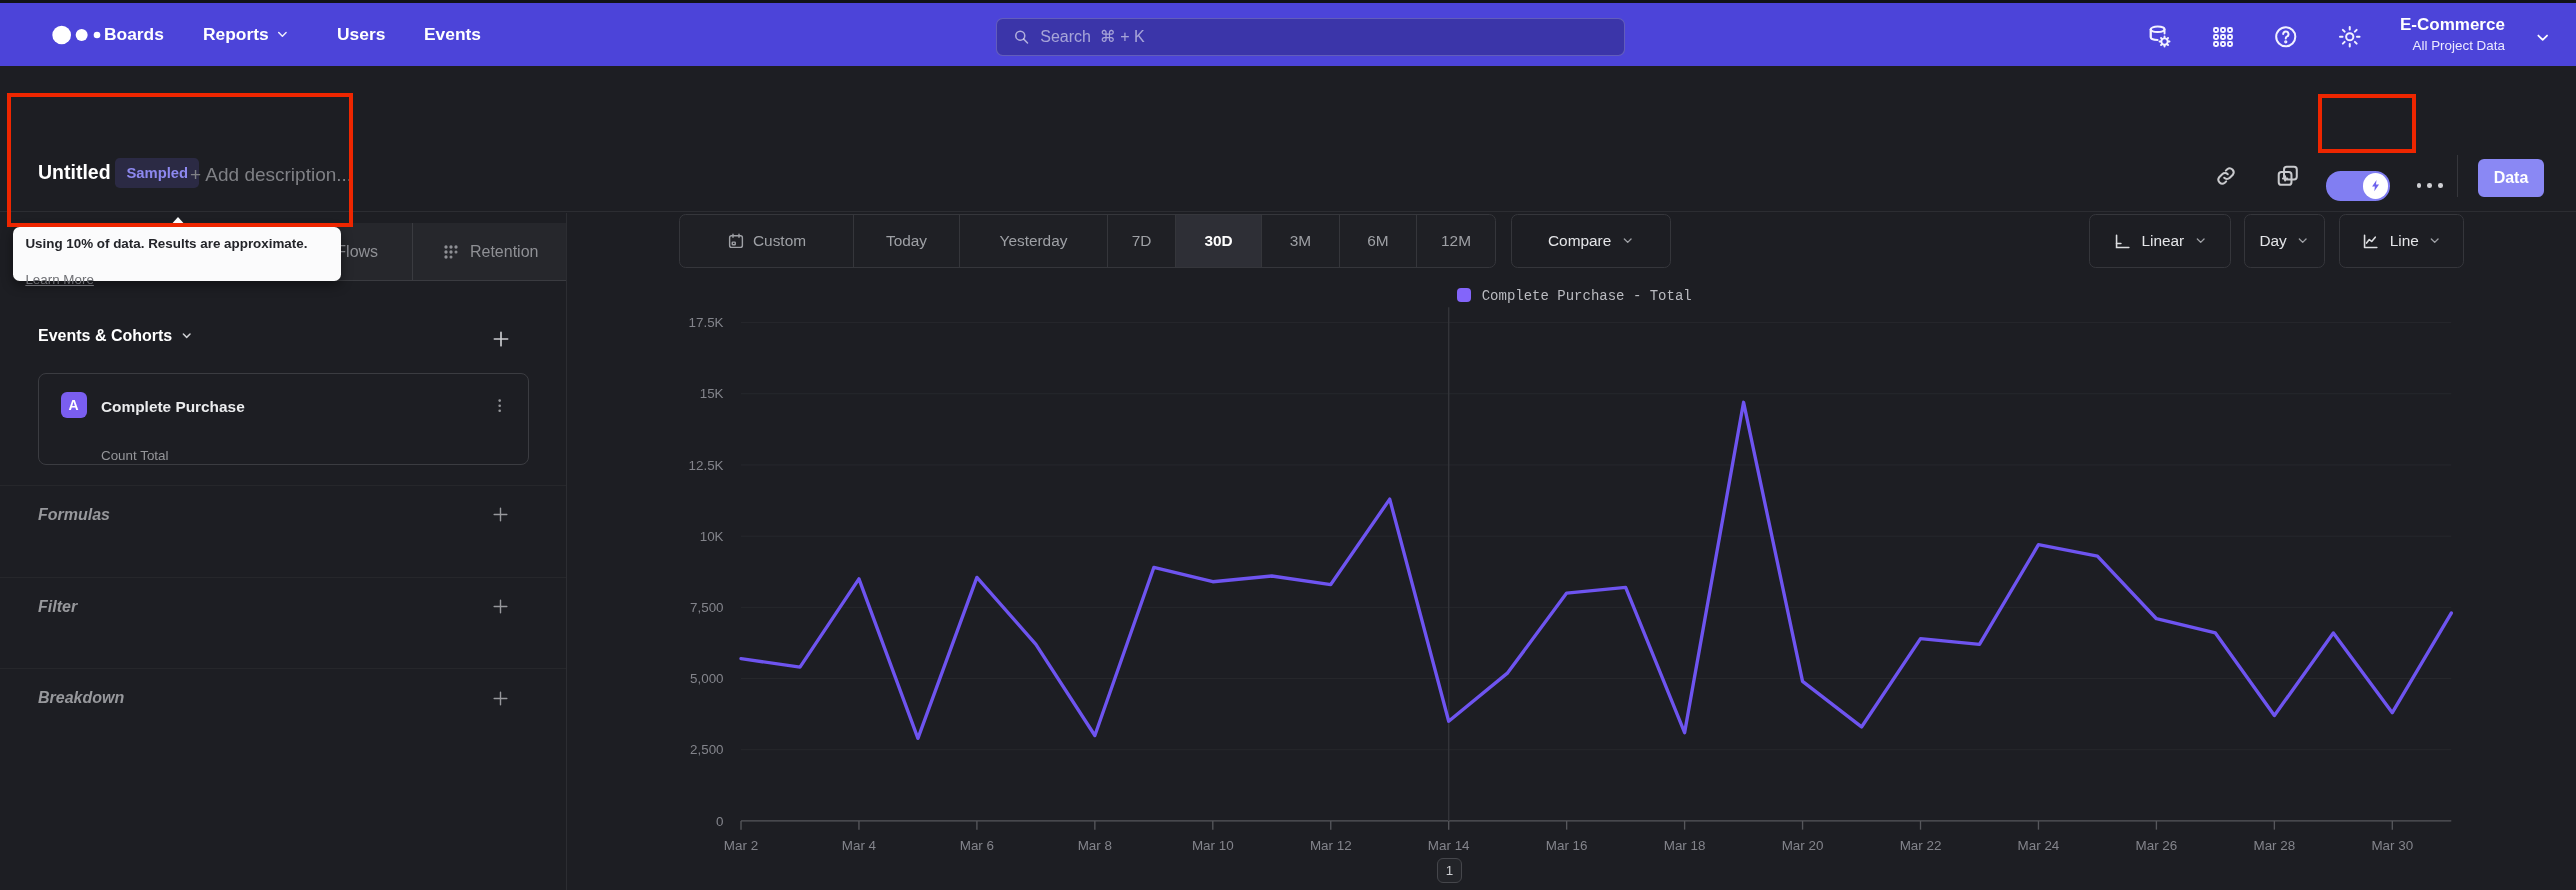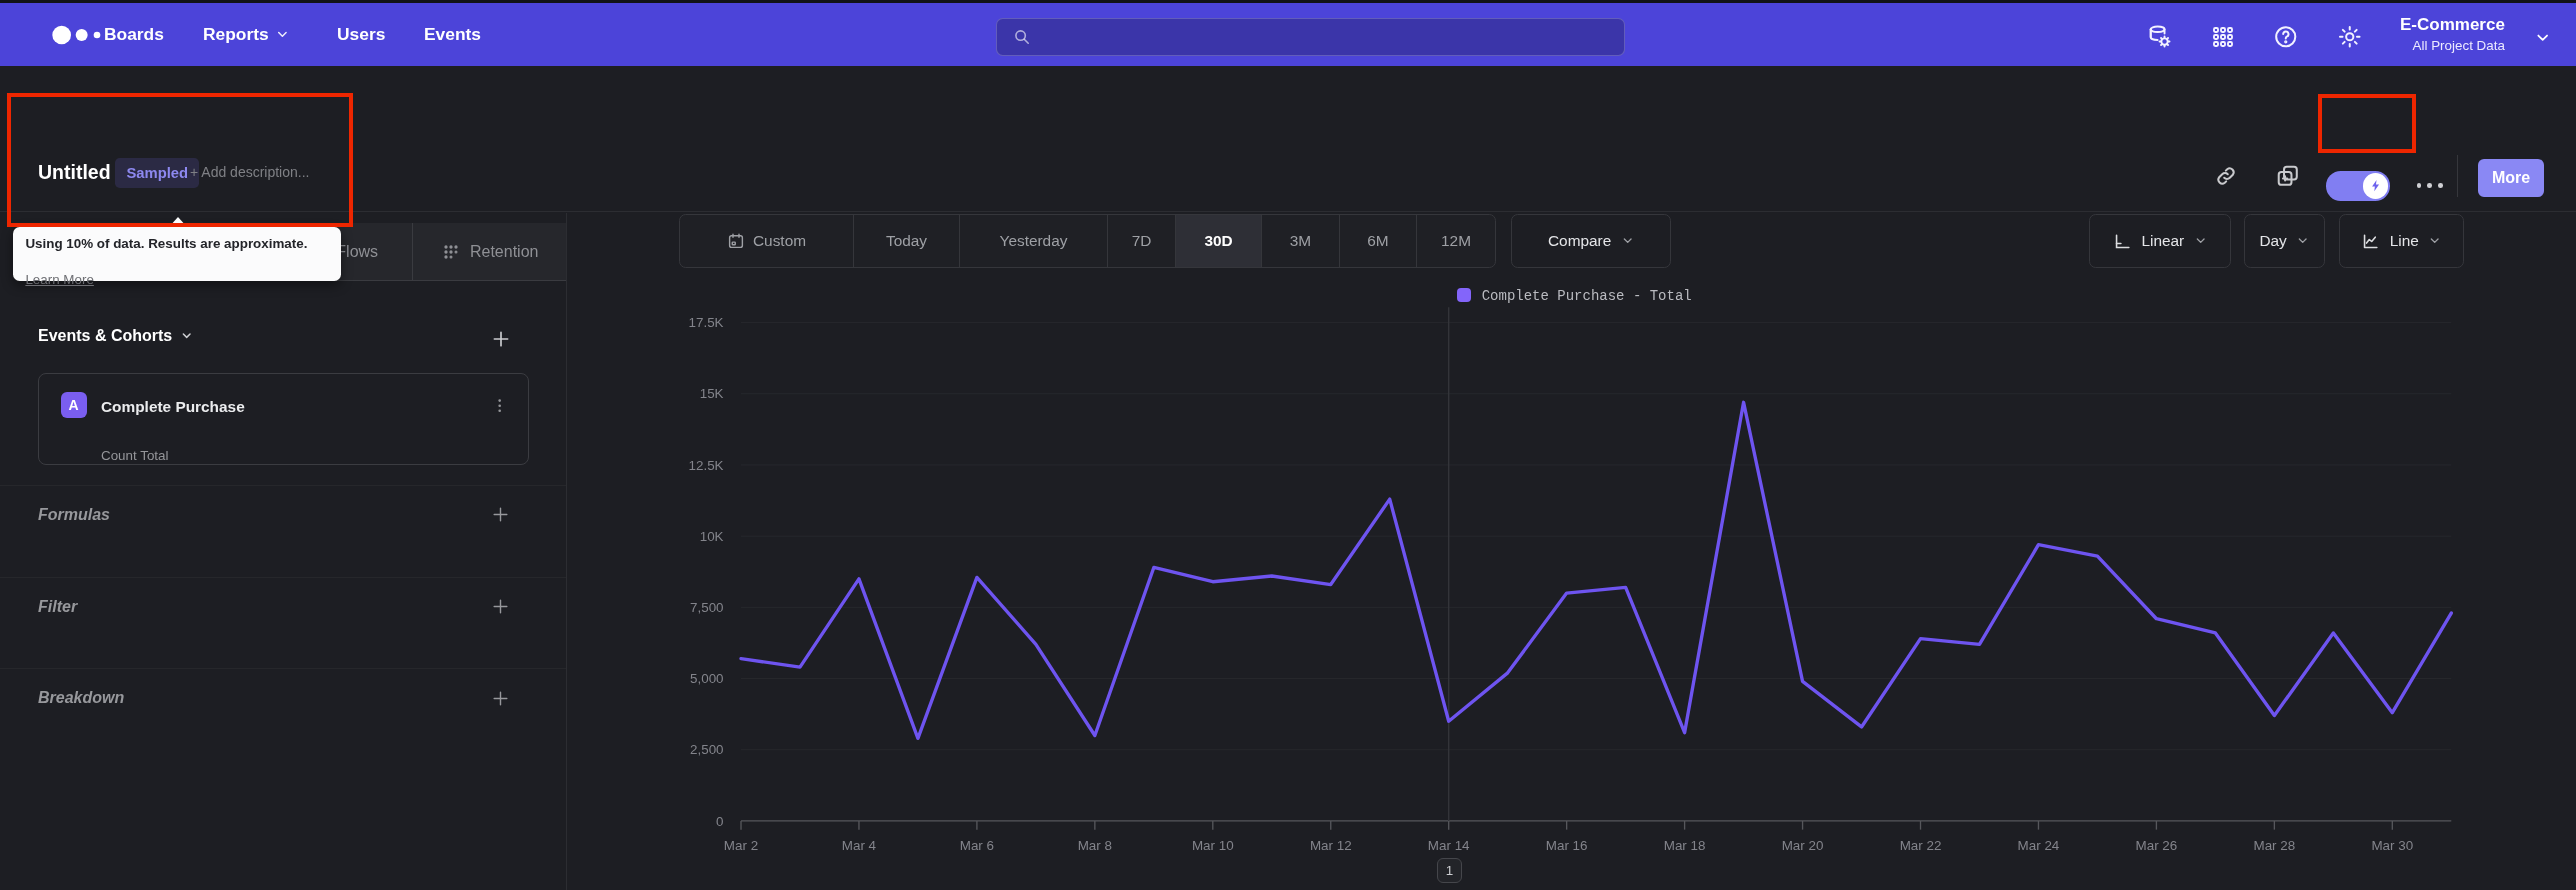--- a/index.html
+++ b/index.html
@@ -29,21 +29,21 @@
   .project .pscope { font-size:13.4px; margin-top:3.4px; color:#eceaff; }
   .project-chevron { position:absolute; left:2534px; top:25.5px; color:#fff; }
 
   
   .reportbar { position:absolute; left:0; top:66px; width:2576px; height:146px; background:#1d1e23;
                border-bottom:0.7px solid #2c2d32; }
   .report-title { position:absolute; left:38px; top:95px; font-size:19.5px; font-weight:700; color:#ffffff; cursor:text; }
   .sampled-badge { position:absolute; left:115px; top:92px; height:29.5px; padding:0 11.4px; border-radius:4.7px;
                    background:#2b2a44; color:#8d88ef; font-size:14.8px; font-weight:700;
                    display:flex; align-items:center; cursor:pointer; }
-  .add-desc { position:absolute; left:190px; top:98px; font-size:14px; color:#7f8085; cursor:text; }
+  .add-desc { position:absolute; left:190px; top:98px; font-size:19px; color:#7f8085; cursor:text; }
   .iconbtn { position:absolute; top:95px; width:29.5px; height:29.5px; display:flex; align-items:center;
              justify-content:center; color:#c9cacd; cursor:pointer; }
   .toggle { position:absolute; left:2326px; top:105px; width:64px; height:29.5px; border-radius:14.8px;
             background:#817ef2; cursor:pointer; }
   .toggle .knob { position:absolute; right:2px; top:2px; width:25.5px; height:25.5px; border-radius:50%;
                   background:#ffffff; display:flex; align-items:center; justify-content:center; color:#6d63ee; }
   .dots3 { position:absolute; left:2415px; top:106px; width:29.5px; height:27px; display:flex; gap:6px;
            align-items:center; justify-content:center; cursor:pointer; }
   .dots3 i { width:4.7px; height:4.7px; border-radius:50%; background:#cfd0d4; }
   .vdiv { position:absolute; left:2457px; top:89px; width:0.7px; height:42px; background:#36373c; }
@@ -141,20 +141,21 @@
     </div>
     <div class="nav-item" style="left:424px">
       <span>Events</span>
     </div>
 
     <div class="search">
       <svg width="17.4" height="17.4" viewBox="0 0 24 24" fill="none" stroke="rgba(255,255,255,.6)" stroke-width="2.2" stroke-linecap="round">
           <circle cx="10.5" cy="10.5" r="6.5"></circle>
           <path d="M15.5 15.5 L21 21"></path>
         </svg>
+      <input type="text" placeholder="Search  ⌘ + K" style="">
     </div>
 
     <div class="navicon" style="left:2145px">
       <svg width="25.5" height="25.5" viewBox="0 0 24 24" fill="none" stroke="currentColor" stroke-width="1.8" stroke-linecap="round">
         <ellipse cx="10" cy="5" rx="6.5" ry="2.6"></ellipse>
           <path d="M3.5 5v7.5c0 1.4 2.9 2.6 6.5 2.6"></path>
           <path d="M3.5 12.5V5"></path>
           <path d="M16.5 5v4"></path>
         <circle cx="16.5" cy="16.5" r="3"></circle>
           <path d="M16.5 11.8v1.4M16.5 19.8v1.4M11.8 16.5h1.4M19.8 16.5h1.4M13.2 13.2l1 1M18.8 18.8l1 1M19.8 13.2l-1 1M14.2 18.8l-1 1"></path>
@@ -223,21 +224,21 @@
         </svg>
       </div>
     </div>
 
     <div class="dots3">
         <i></i>
         <i></i>
         <i></i>
       </div>
     <div class="vdiv"></div>
-    <button class="save-btn">More</button>
+    <button class="save-btn">Data</button>
 
     <div class="tooltip">
       <div class="t1">Using 10% of data. Results are approximate.</div>
       <span class="t2">Learn More</span>
     </div>
   </div>
 
   <div class="redbox redbox1"></div>
   <div class="redbox redbox2"></div>
 

